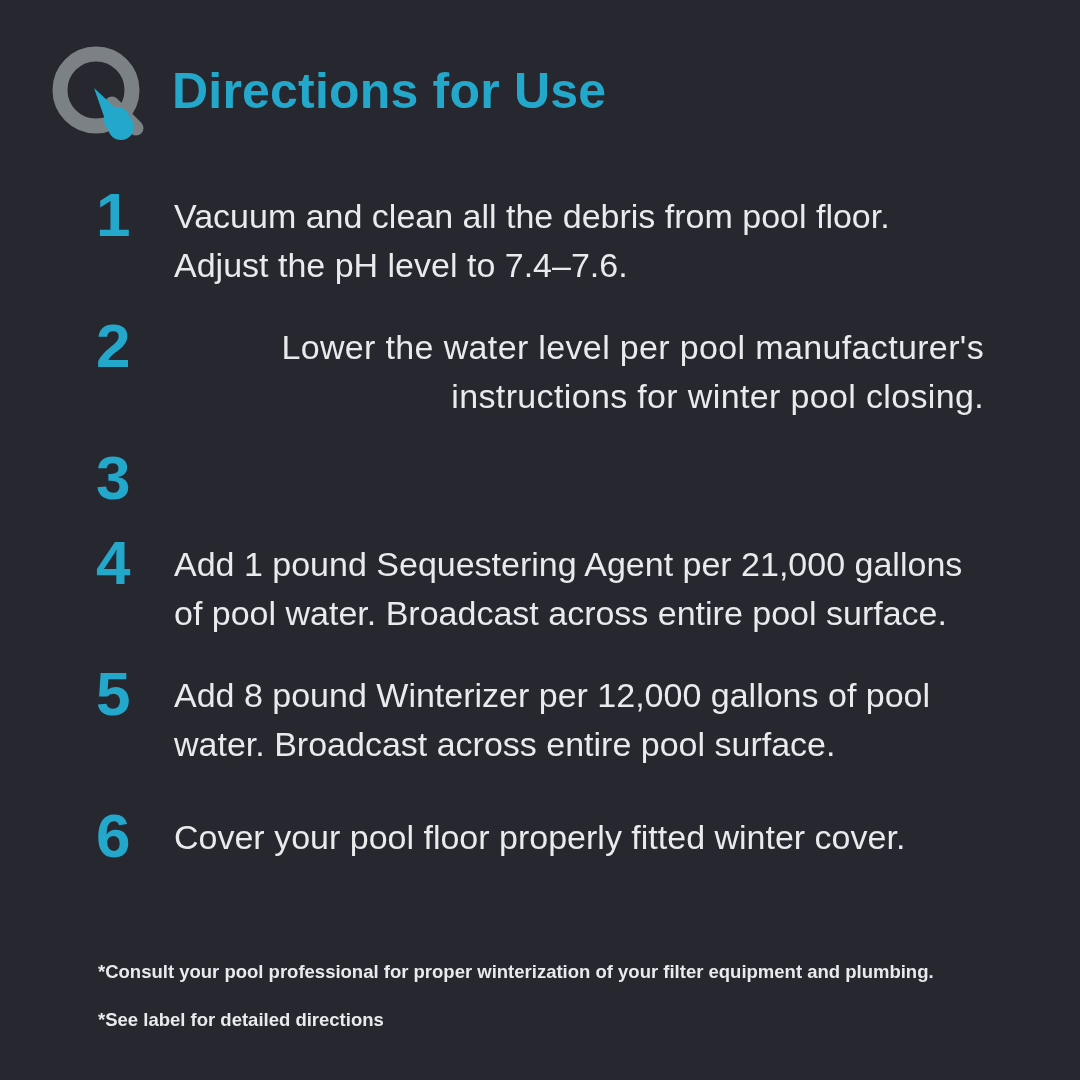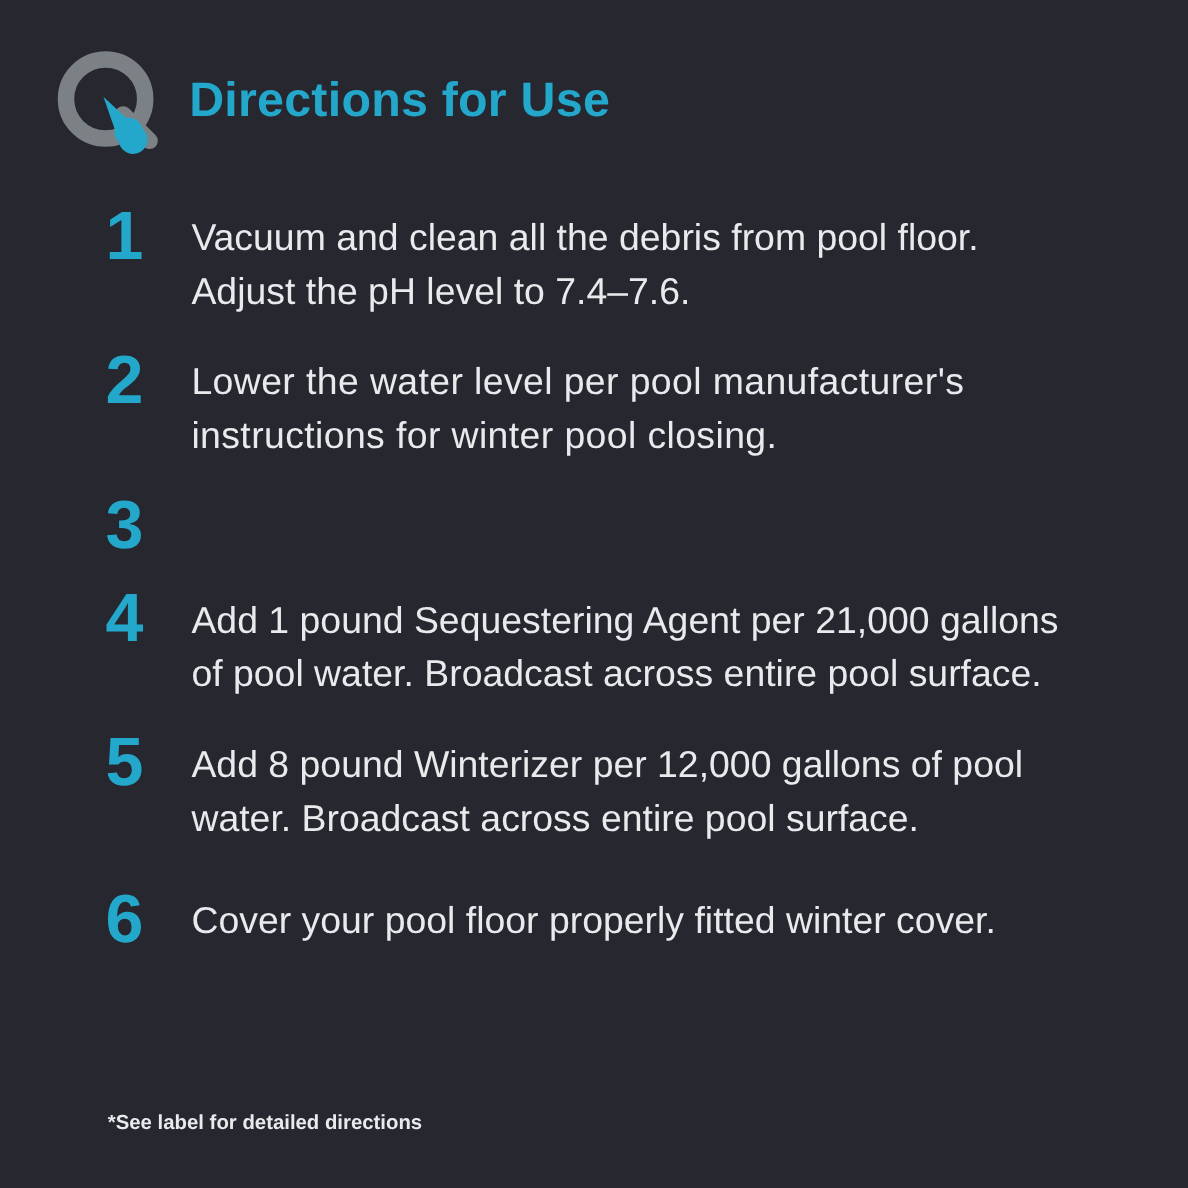--- a/index.html
+++ b/index.html
@@ -31,21 +31,21 @@
 
   .logo {
     width: 100px;
     height: 100px;
     flex: 0 0 auto;
     margin-right: 22px;
   }
 
   .title {
     color: #23a8cc;
-    font-size: 44px;
+    font-size: 50px;
     font-weight: bold;
     letter-spacing: 0.2px;
     line-height: 1;
     padding-bottom: 6px;
   }
 
   
   .steps {
     margin-top: 42px;
     padding-left: 96px;
@@ -77,21 +77,21 @@
   }
 
   
   .step.s1 { margin-bottom: 26px; }
   .step.s2 { margin-bottom: 28px; }
   .step.s3 { margin-bottom: 26px; }
   .step.s4 { margin-bottom: 26px; }
   .step.s5 { margin-bottom: 38px; }
   .step.s6 { margin-bottom: 0; }
 
-  .step.s2 .step-text { letter-spacing: 0.35px; }
+  .step.s2 .step-text { letter-spacing: 0.35px; text-align: right; }
   .step.s3 .step-text { letter-spacing: 0.1px; }
 
   
   .footnotes {
     position: absolute;
     left: 98px;
     bottom: 48px;
     width: 900px;
   }
 
@@ -151,16 +151,17 @@
     </div>
 
     <div class="step s6">
       <div class="step-num">6</div>
       <div class="step-text">Cover your pool floor properly fitted winter cover.</div>
     </div>
 
   </div>
 
   <div class="footnotes">
+    <div class="footnote">*Consult your pool professional for proper winterization of your filter equipment and plumbing.</div>
     <div class="footnote">*See label for detailed directions</div>
   </div>
 
 </div>
 
 </body></html>

